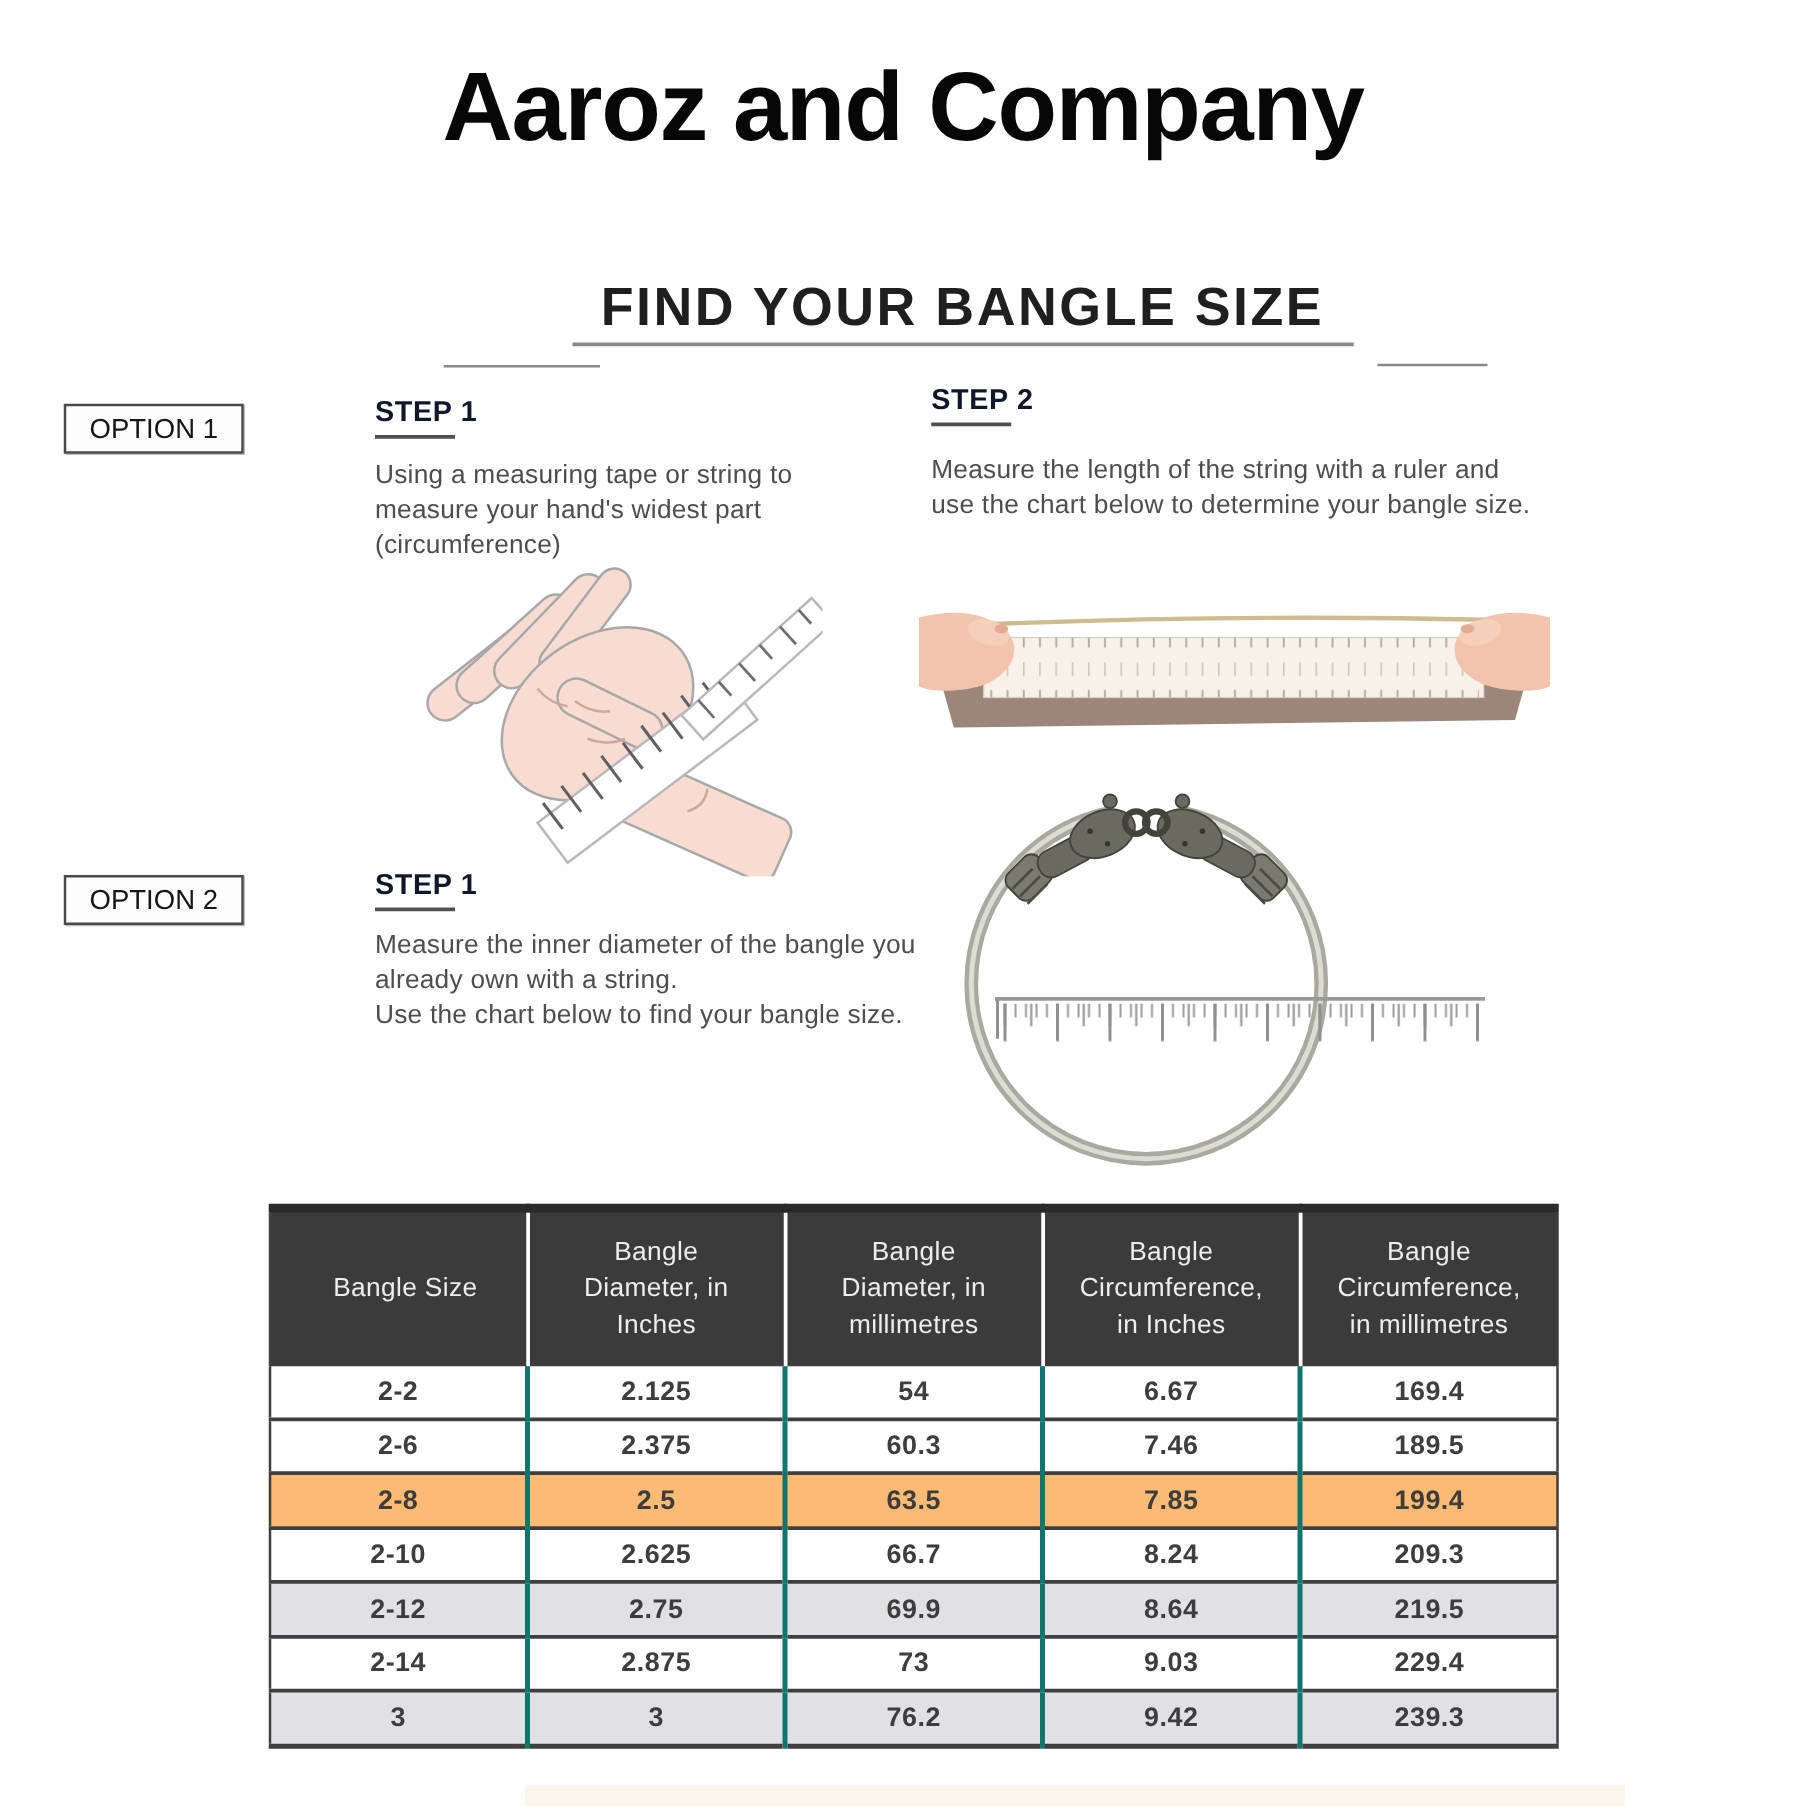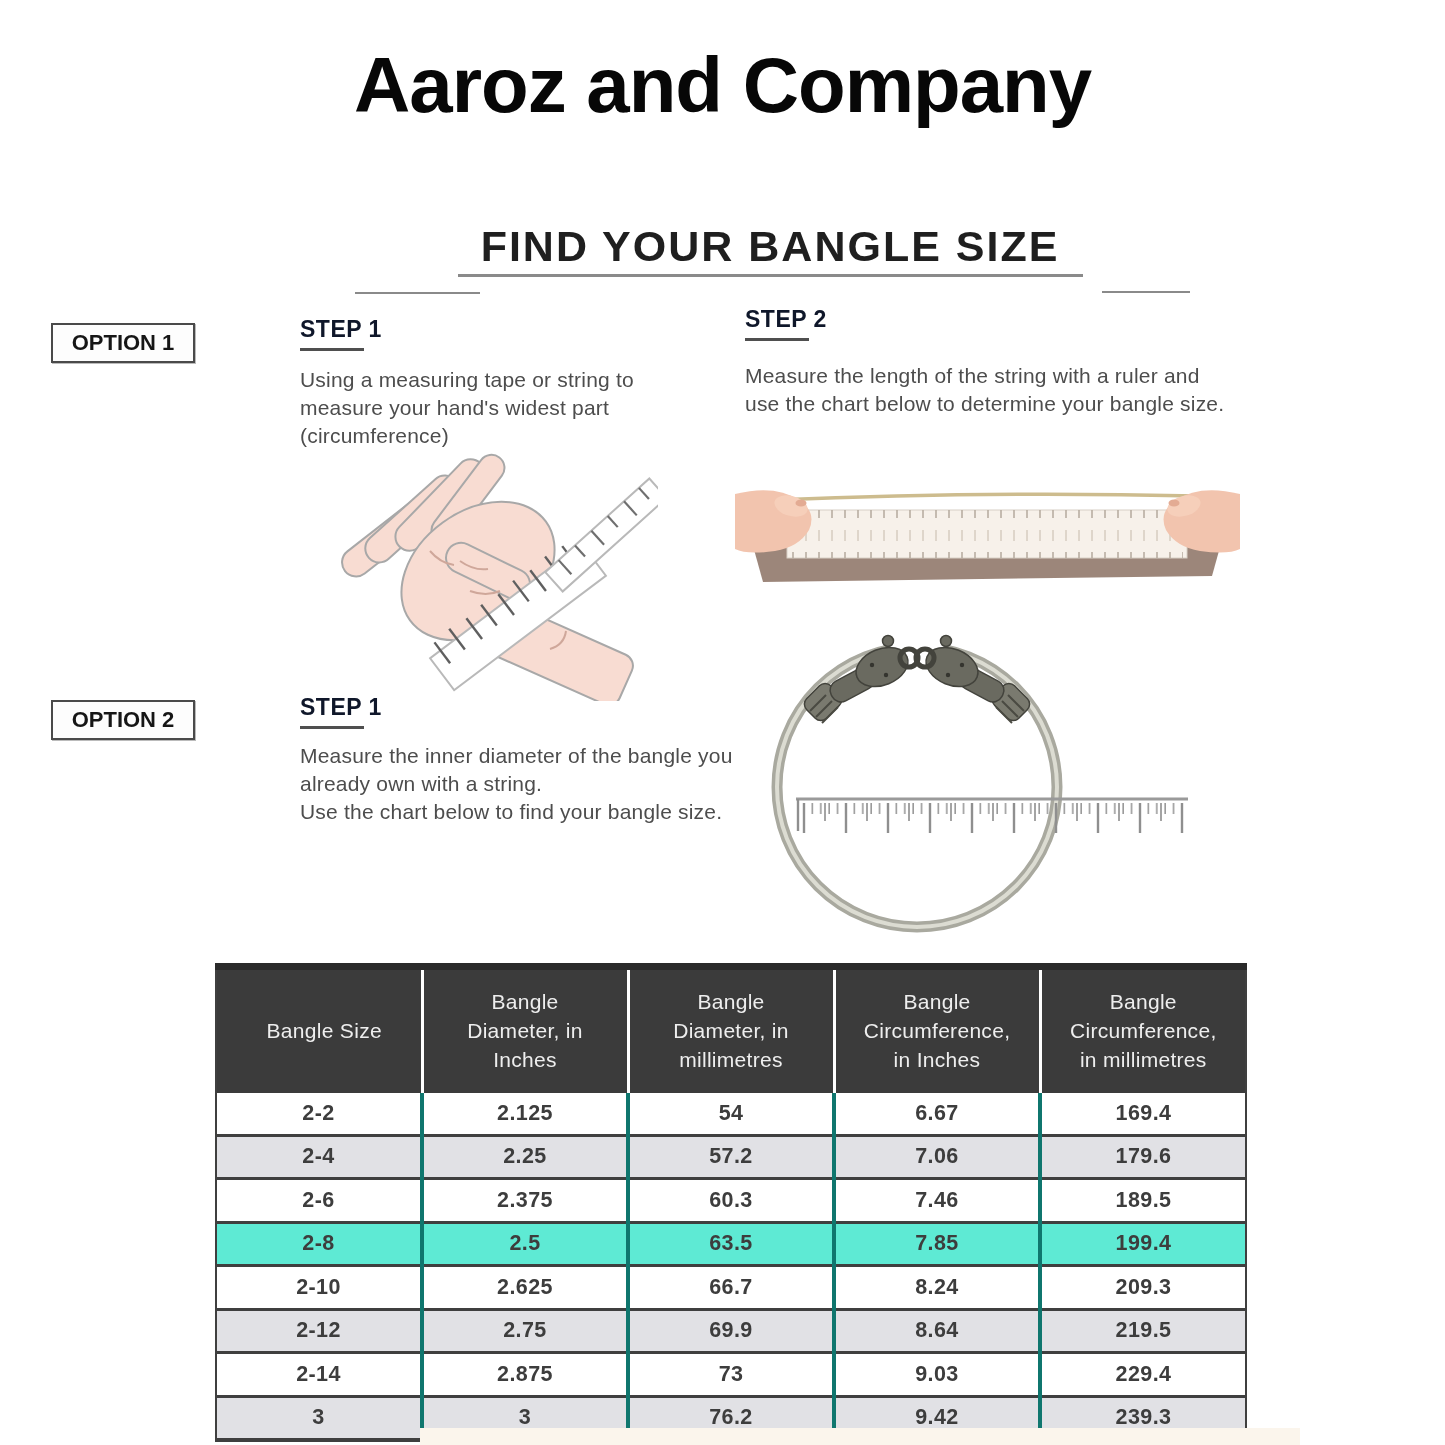--- a/index.html
+++ b/index.html
@@ -18,21 +18,21 @@
     top:222px;left:770px;transform:translateX(-50%);
     font-size:43px;font-weight:700;letter-spacing:2px;color:#1f1f1f;white-space:nowrap;
   }
   .heading-underline{top:274px;left:458px;width:625px;height:3px;background:#8a8a8a;}
   .dash-left{top:292px;left:355px;width:125px;height:2px;background:#8a8a8a;}
   .dash-right{top:291px;left:1102px;width:88px;height:2px;background:#8a8a8a;}
 
   .option-box{
     width:140px;height:36px;border:2px solid #4a4a4a;background:#fdfdfd;
     display:flex;align-items:center;justify-content:center;
-    font-size:22px;font-weight:700;color:#161616;box-shadow:1px 1px 0 #bbb;
+    font-size:22px;font-weight:400;color:#161616;box-shadow:1px 1px 0 #bbb;
   }
   .option1-box{left:51px;top:323px;}
   .option2-box{left:51px;top:700px;}
 
   .step-heading{font-size:23px;font-weight:700;color:#0f172a;letter-spacing:0.5px;}
   .step-underline{height:3px;background:#4f4f4f;width:64px;margin-top:5px;}
   .step1-h{left:300px;top:316px;}
   .step2-h{left:745px;top:306px;}
   .step1b-h{left:300px;top:694px;}
 
@@ -244,35 +244,28 @@
     </tr>
   </thead>
   <tbody>
       <tr>
         <td>2-2</td>
         <td>2.125</td>
         <td>54</td>
         <td>6.67</td>
         <td>169.4</td>
       </tr>
-      <tr style="background: rgb(225, 225, 229);">
-        <td>2-4</td>
-        <td>2.25</td>
-        <td>57.2</td>
-        <td>7.06</td>
-        <td>179.6</td>
-      </tr>
       <tr>
         <td>2-6</td>
         <td>2.375</td>
         <td>60.3</td>
         <td>7.46</td>
         <td>189.5</td>
       </tr>
-      <tr style="background: #5eead4;">
+      <tr style="background: #fdba74;">
         <td>2-8</td>
         <td>2.5</td>
         <td>63.5</td>
         <td>7.85</td>
         <td>199.4</td>
       </tr>
       <tr>
         <td>2-10</td>
         <td>2.625</td>
         <td>66.7</td>

